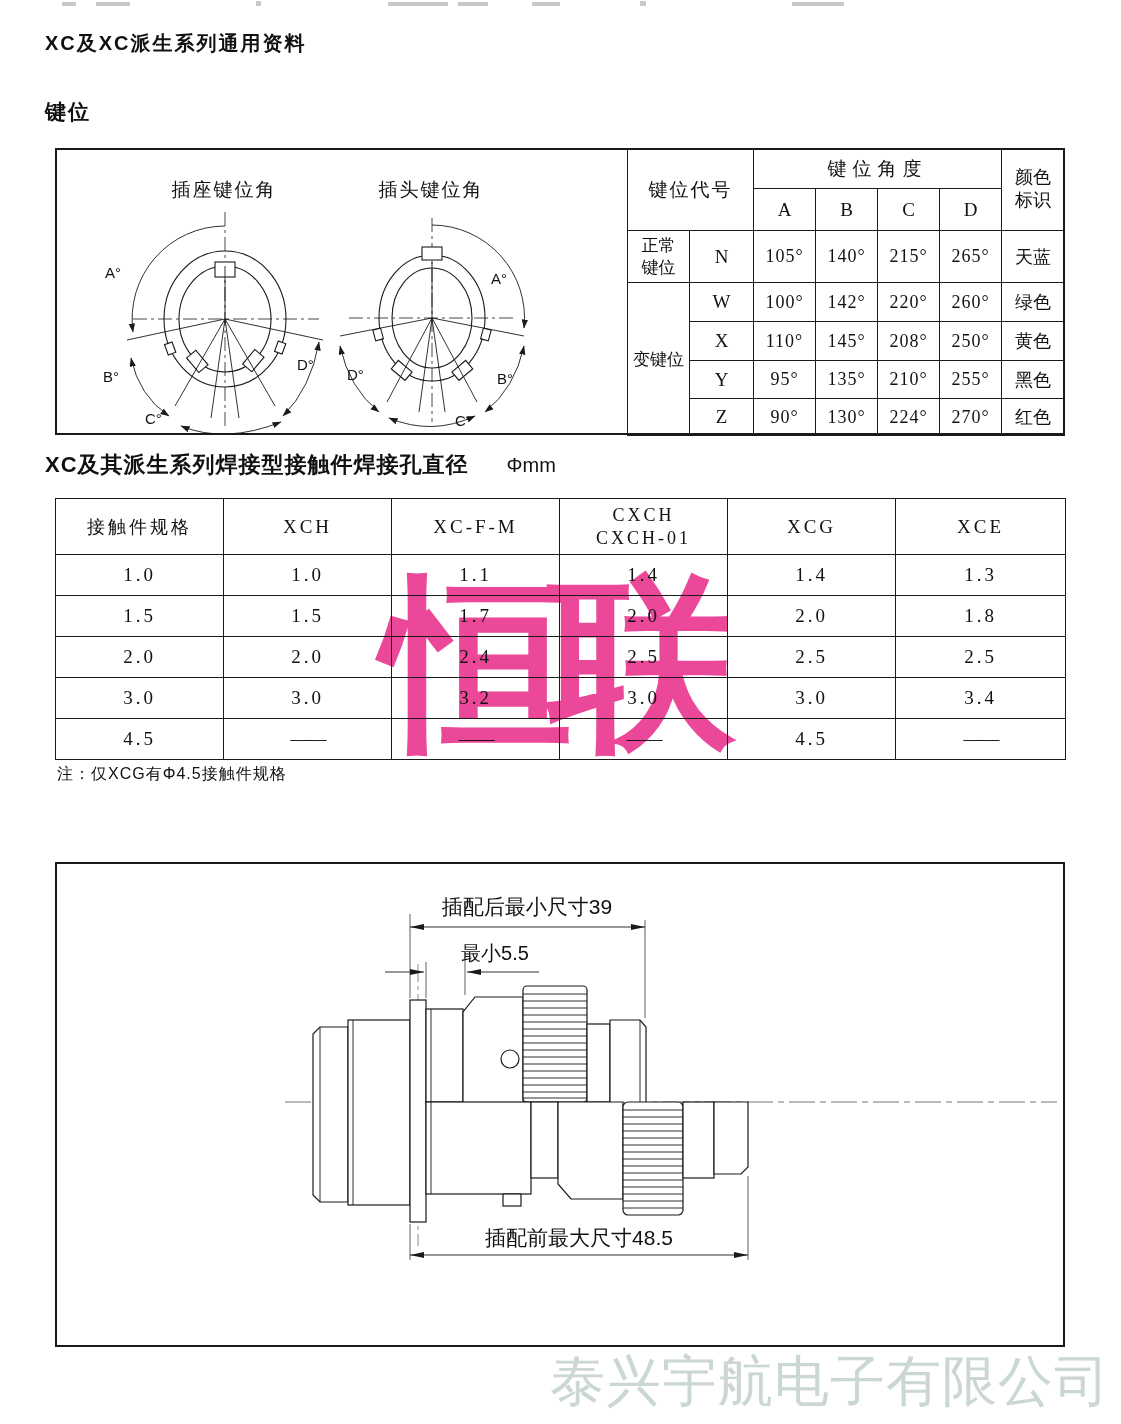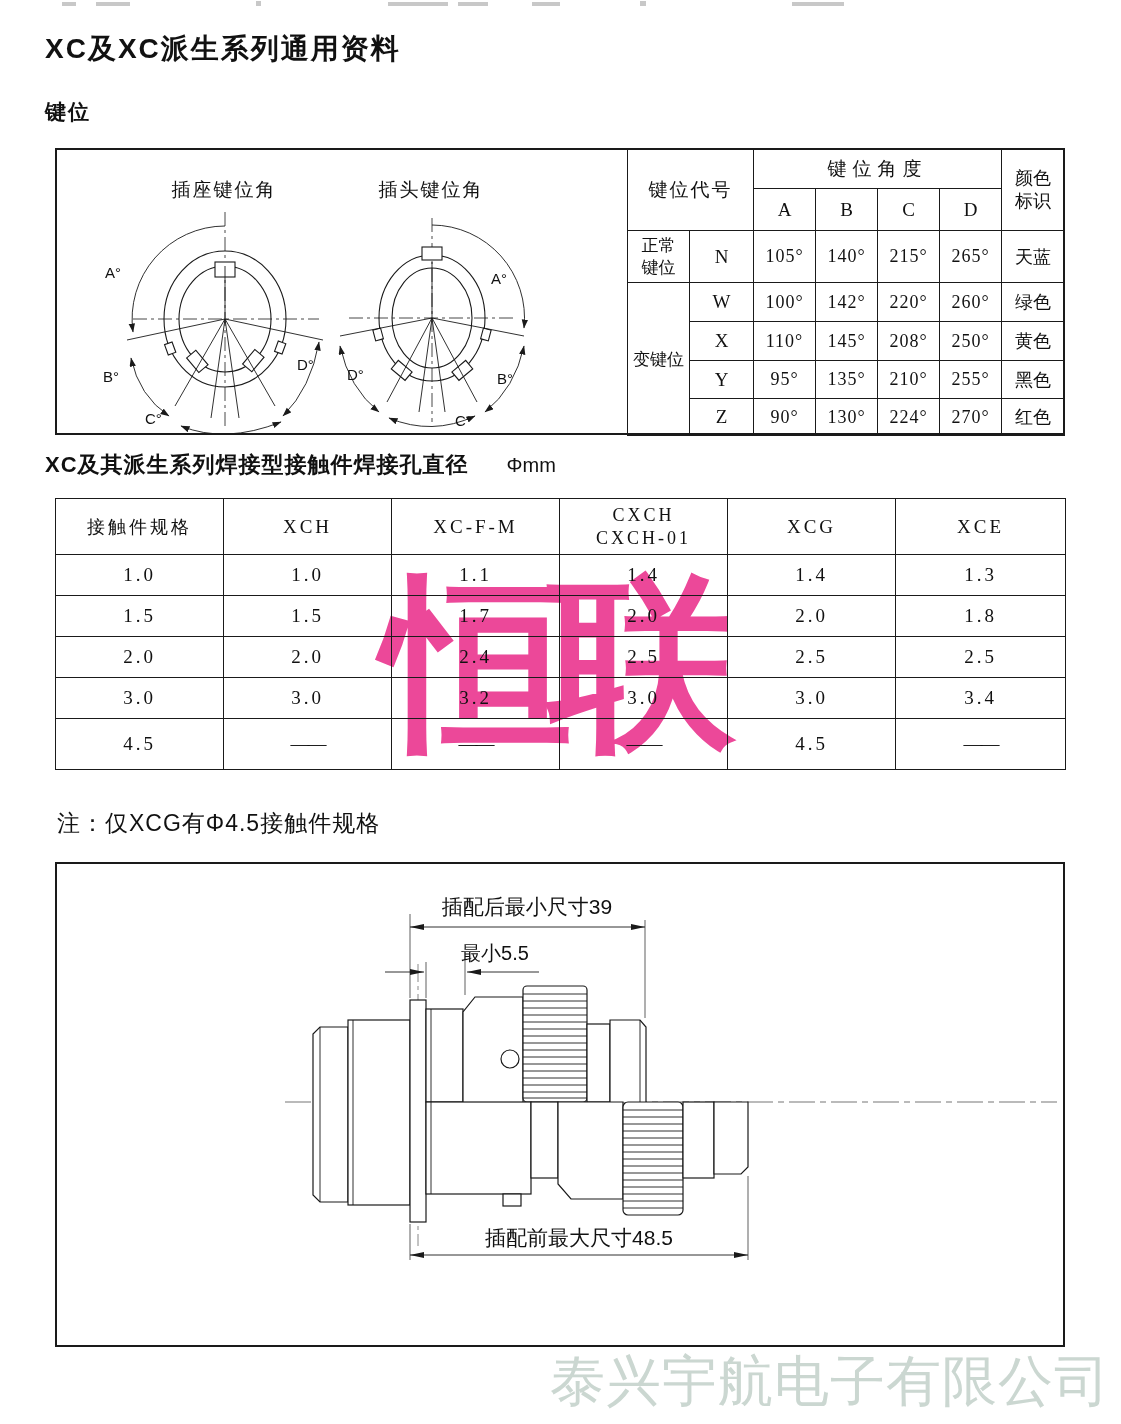--- a/index.html
+++ b/index.html
@@ -1,26 +1,26 @@
 <!DOCTYPE html>
 <html><head>
 <meta charset="utf-8">
 <style>
   html,body{margin:0;padding:0;background:#e8e8e8;}
   .page{position:relative;width:1121px;height:1424px;background:#ffffff;overflow:hidden;
         font-family:"Liberation Sans","DejaVu Sans",sans-serif;color:#111;}
   .abs{position:absolute;}
   .ml{white-space:pre-line;line-height:1.25;}
 
-  .page-title{left:45px;top:30px;font-size:28px;font-weight:bold;letter-spacing:2px;z-index:2;}
+  .page-title{left:45px;top:30px;font-size:20px;font-weight:bold;letter-spacing:2px;z-index:2;}
   .subtitle{left:45px;top:98px;font-size:21px;font-weight:600;letter-spacing:2px;z-index:2;}
   .sec-heading{left:45px;top:450px;font-size:22px;font-weight:bold;letter-spacing:1px;z-index:2;}
   .sec-heading .unit{font-weight:normal;font-size:20px;margin-left:38px;letter-spacing:0;}
   .sec-heading3{left:45px;top:798px;font-size:22px;font-weight:bold;letter-spacing:1px;z-index:2;}
-  .note{left:57px;top:764px;font-size:23px;letter-spacing:1px;z-index:2;margin-top:44px;}
+  .note{left:57px;top:764px;font-size:16px;letter-spacing:1px;z-index:2;}
 
   .box{border:2px solid #1a1a1a;box-sizing:border-box;background:transparent;z-index:1;}
   .box1{left:55px;top:148px;width:1010px;height:287px;}
   .box3{left:55px;top:862px;width:1010px;height:485px;}
 
   table{border-collapse:collapse;table-layout:fixed;position:absolute;z-index:1;}
   td{border:1.5px solid #1a1a1a;text-align:center;vertical-align:middle;padding:0;
      font-size:18px;background:transparent;}
   .t1{right:-2px;top:-2px;width:437px;height:287px;}
   .t1 td{font-size:18px;}
@@ -152,21 +152,21 @@
           <col style="width:62px">
           <col style="width:62px">
           <col style="width:62px">
           <col style="width:62px">
           <col style="width:63px">
         </colgroup>
       <tbody>
           <tr style="height:40px">
         <td colspan="2" rowspan="2" style="letter-spacing:2px;font-size:19px;">键位代号</td>
         <td colspan="4" style="letter-spacing:6px;font-size:19px;">键位角度</td>
-        <td rowspan="2" class="ml" style="font-size:18px;">颜色
+        <td rowspan="2" class="ml" style="font-size:18px;font-family:Liberation Mono, monospace;">颜色
 标识</td>
       </tr>
       <tr style="height:42px">
         <td class="ltr">A</td>
         <td class="ltr">B</td>
         <td class="ltr">C</td>
         <td class="ltr">D</td>
       </tr>
       <tr style="height:52px">
         <td class="ml" style="font-size:17px;">正常
@@ -263,21 +263,21 @@
       <td class="num">2.5</td>
     </tr>
     <tr style="height:41px">
       <td class="num">3.0</td>
       <td class="num">3.0</td>
       <td class="num">3.2</td>
       <td class="num">3.0</td>
       <td class="num">3.0</td>
       <td class="num">3.4</td>
     </tr>
-    <tr style="height:51px">
+    <tr style="height:41px">
       <td class="num">4.5</td>
       <td class="num" style="letter-spacing:-2px;">——</td>
       <td class="num" style="letter-spacing:-2px;">——</td>
       <td class="num" style="letter-spacing:-2px;">——</td>
       <td class="num">4.5</td>
       <td class="num" style="letter-spacing:-2px;">——</td>
     </tr>
   </tbody>
     </table>
 

